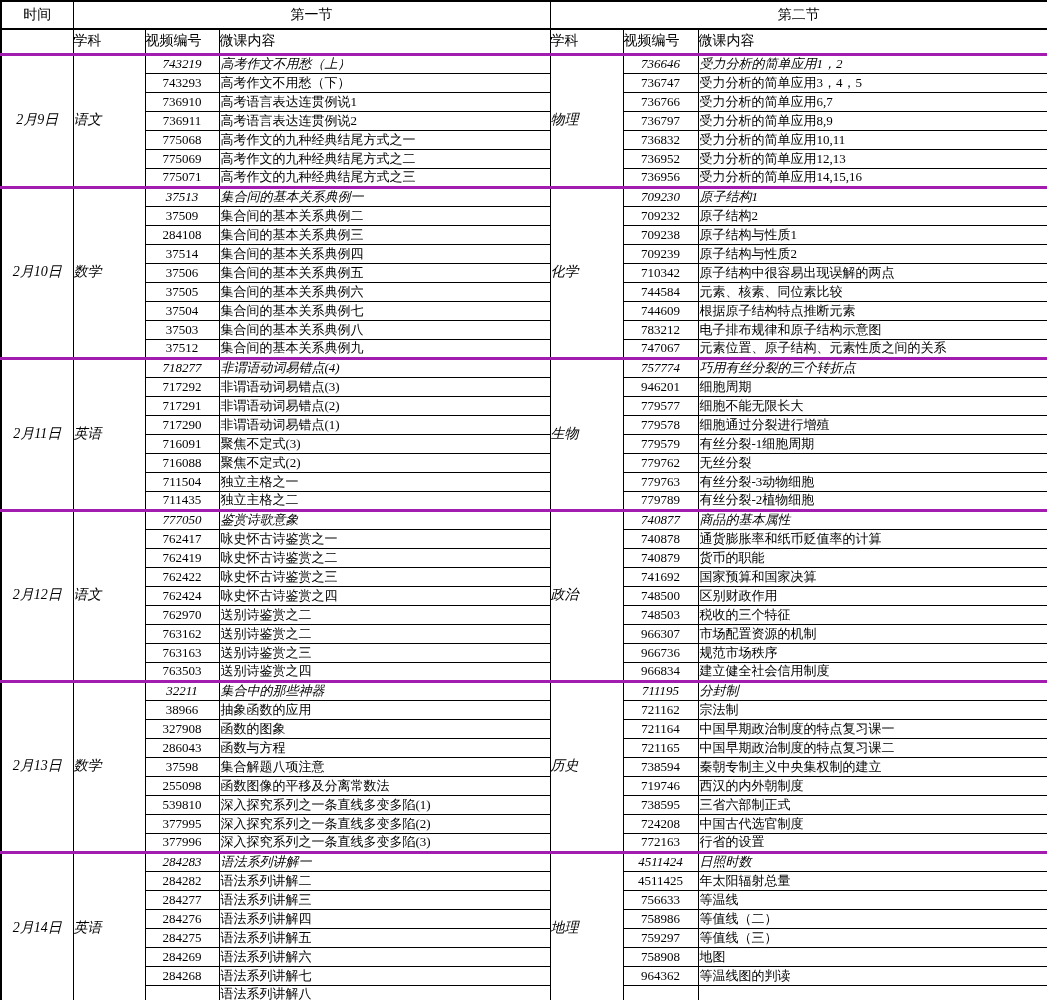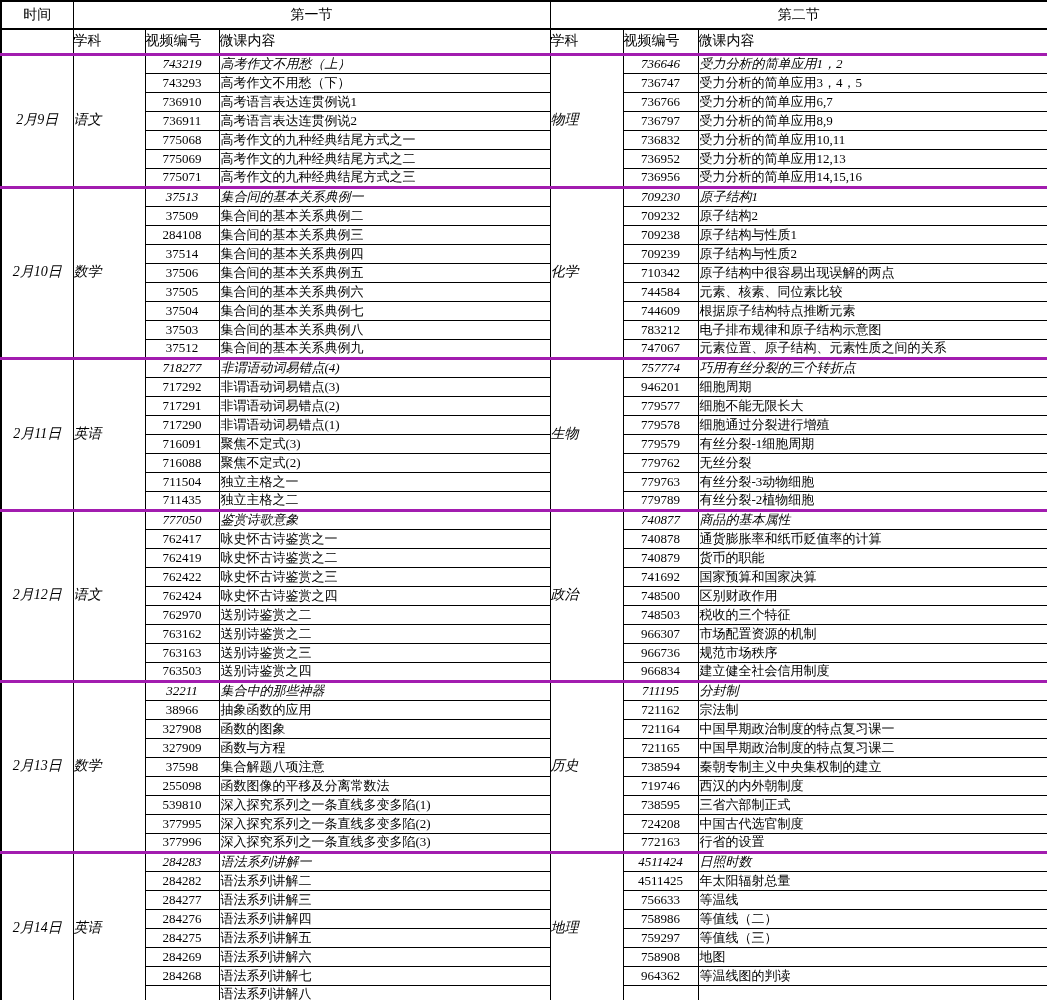--- a/index.html
+++ b/index.html
@@ -297,21 +297,21 @@
         <td class="vid">721162</td>
         <td class="content">宗法制</td>
       </tr>
       <tr>
         <td class="vid">327908</td>
         <td class="content">函数的图象</td>
         <td class="vid">721164</td>
         <td class="content">中国早期政治制度的特点复习课一</td>
       </tr>
       <tr>
-        <td class="vid">327909</td>
+        <td class="vid">286043</td>
         <td class="content">函数与方程</td>
         <td class="vid">721165</td>
         <td class="content">中国早期政治制度的特点复习课二</td>
       </tr>
       <tr>
         <td class="vid">37598</td>
         <td class="content">集合解题八项注意</td>
         <td class="vid">738594</td>
         <td class="content">秦朝专制主义中央集权制的建立</td>
       </tr>

